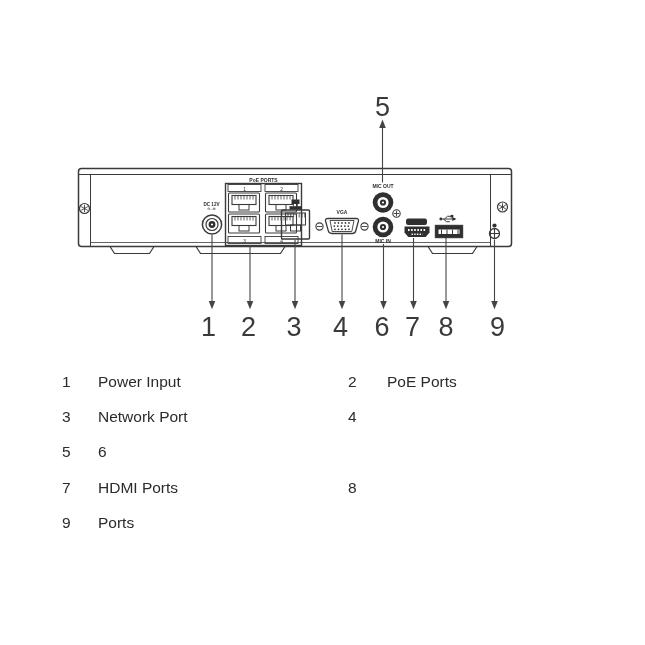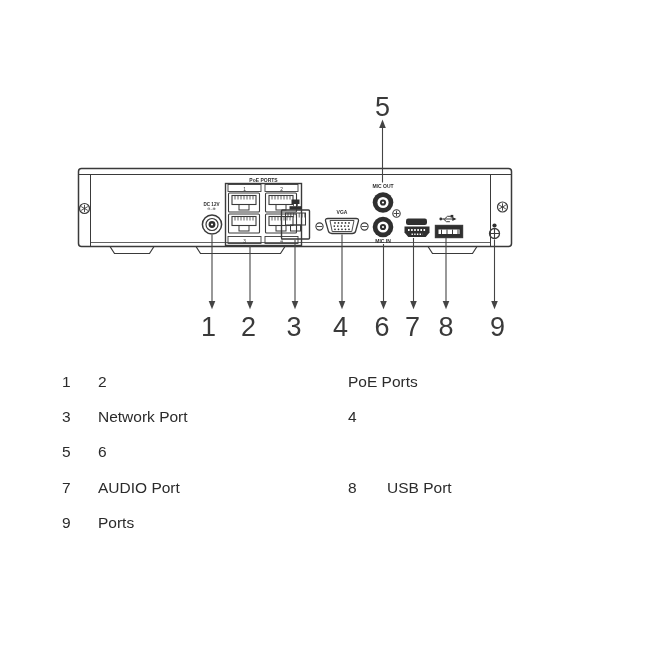--- a/index.html
+++ b/index.html
@@ -214,37 +214,37 @@
         <polygon points="494.5,309.3 491.2,301 497.8,301" fill="#444444" stroke="none"></polygon>
         <text class="callout-num" x="497.5" y="336" font-size="27" text-anchor="middle">9</text>
       </g>
     </g>
   </g>
 </svg>
 
 <div class="legend">
   <div class="legend-row">
     <span>1</span>
+    <span>Power Input</span>
     <span>2</span>
     <span>PoE Ports</span>
   </div>
   <div class="legend-row">
     <span>3</span>
     <span>Network Port</span>
     <span>4</span>
   </div>
   <div class="legend-row">
     <span>5</span>
     <span>6</span>
   </div>
   <div class="legend-row">
     <span>7</span>
-    <span>AUDIO Port</span>
+    <span>HDMI Ports</span>
     <span>8</span>
-    <span>USB Port</span>
   </div>
   <div class="legend-row">
     <span>9</span>
     <span>Ports</span>
     <span></span>
     <span></span>
   </div>
 </div>
 
 </body></html>

